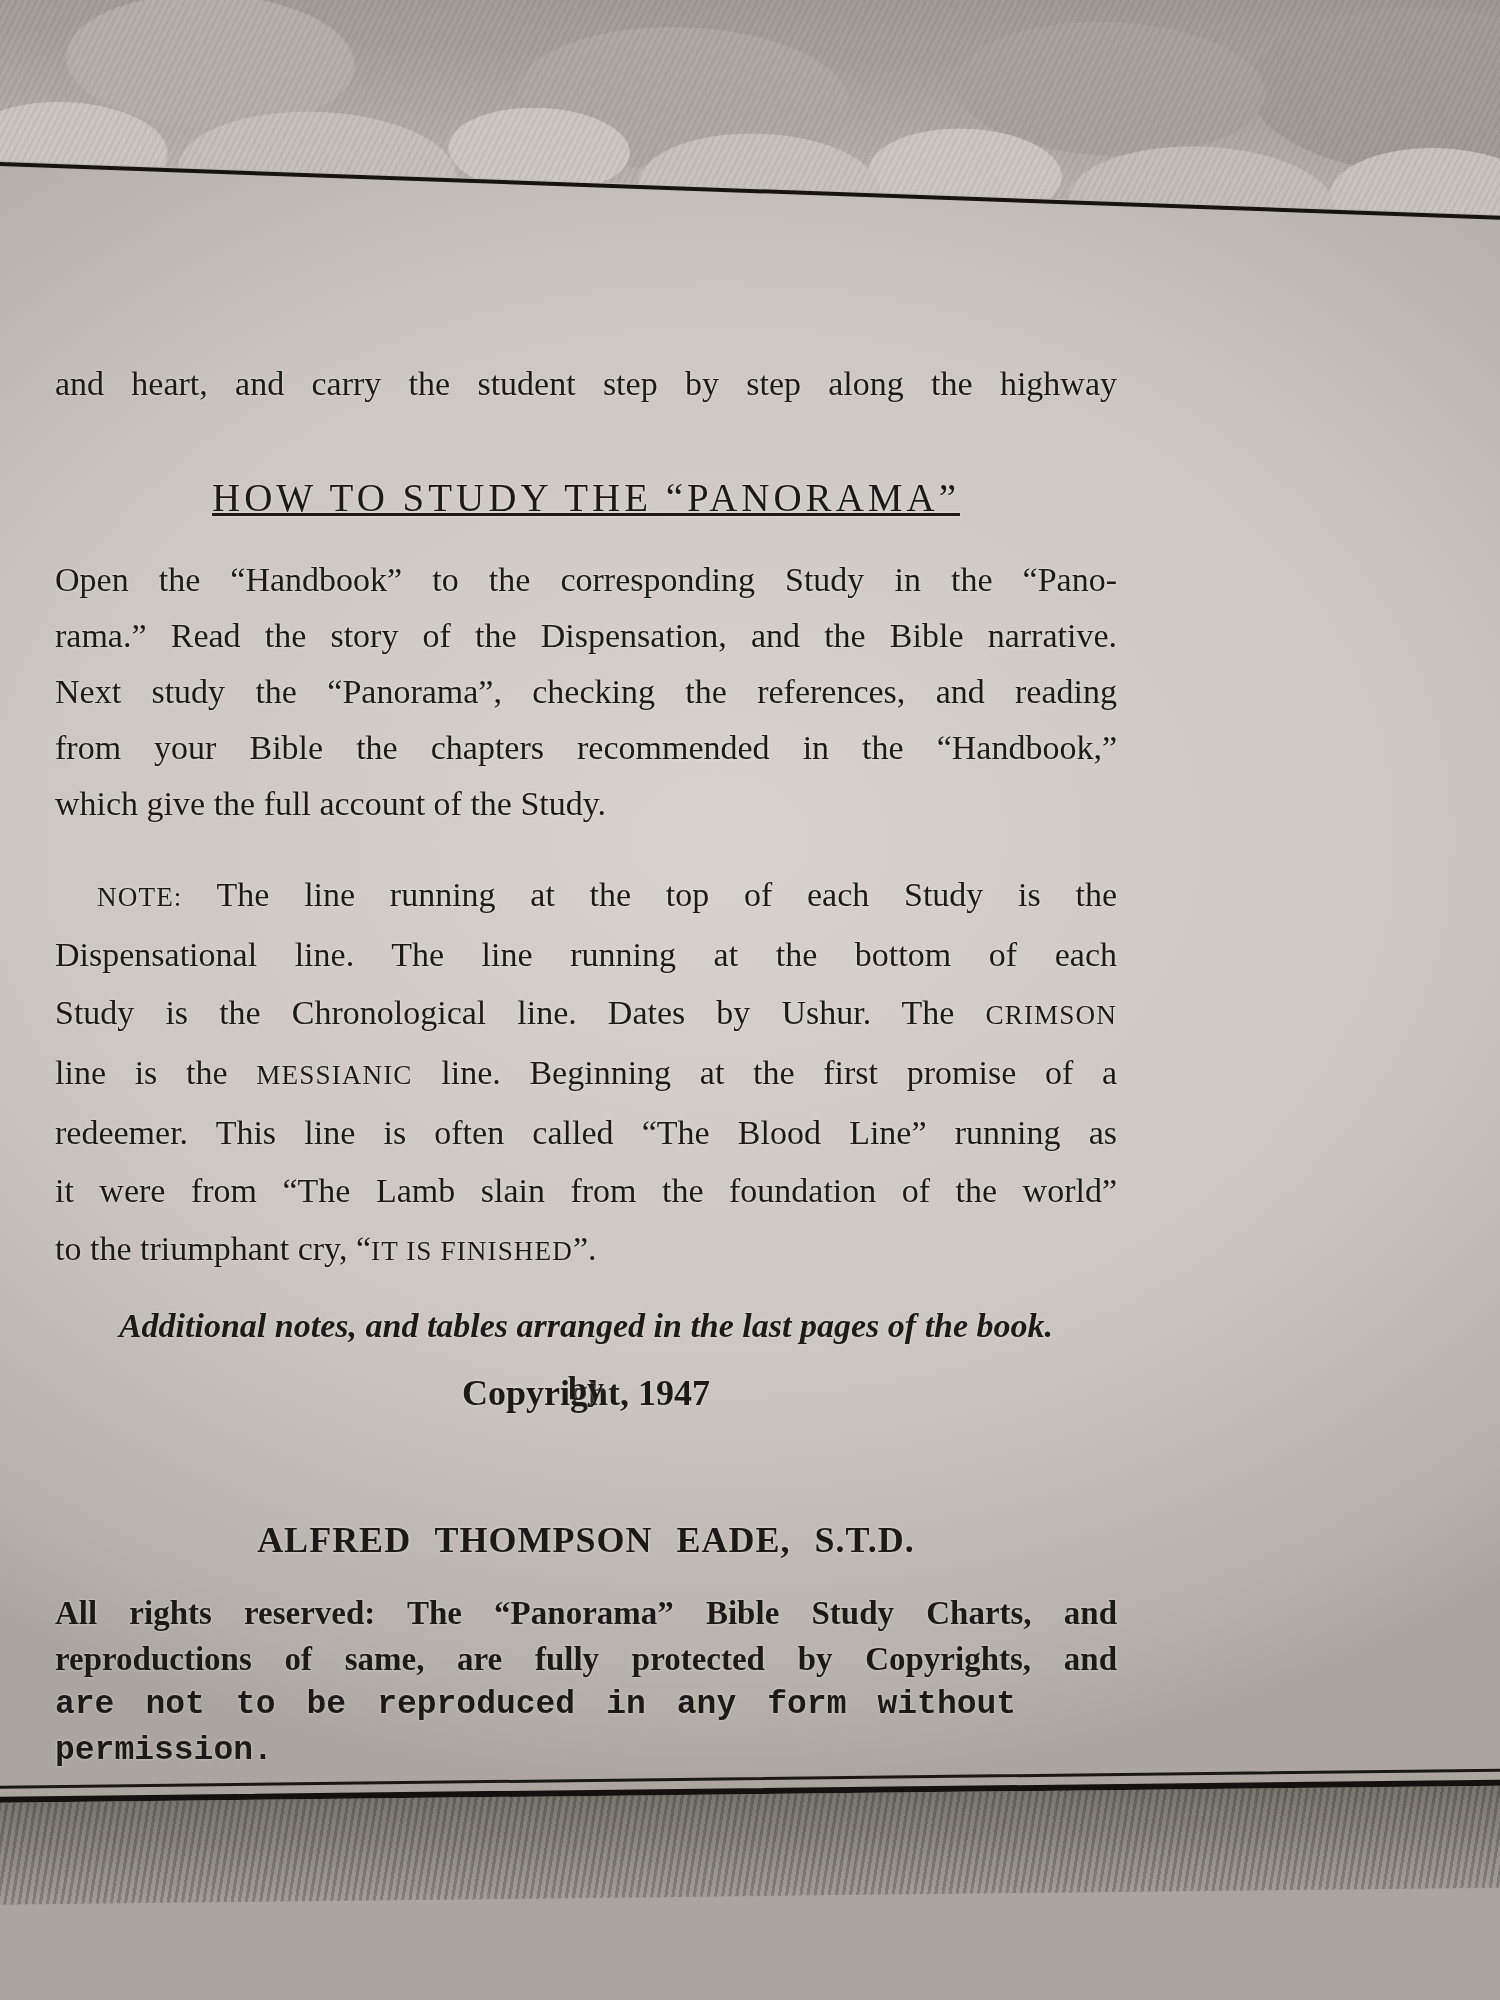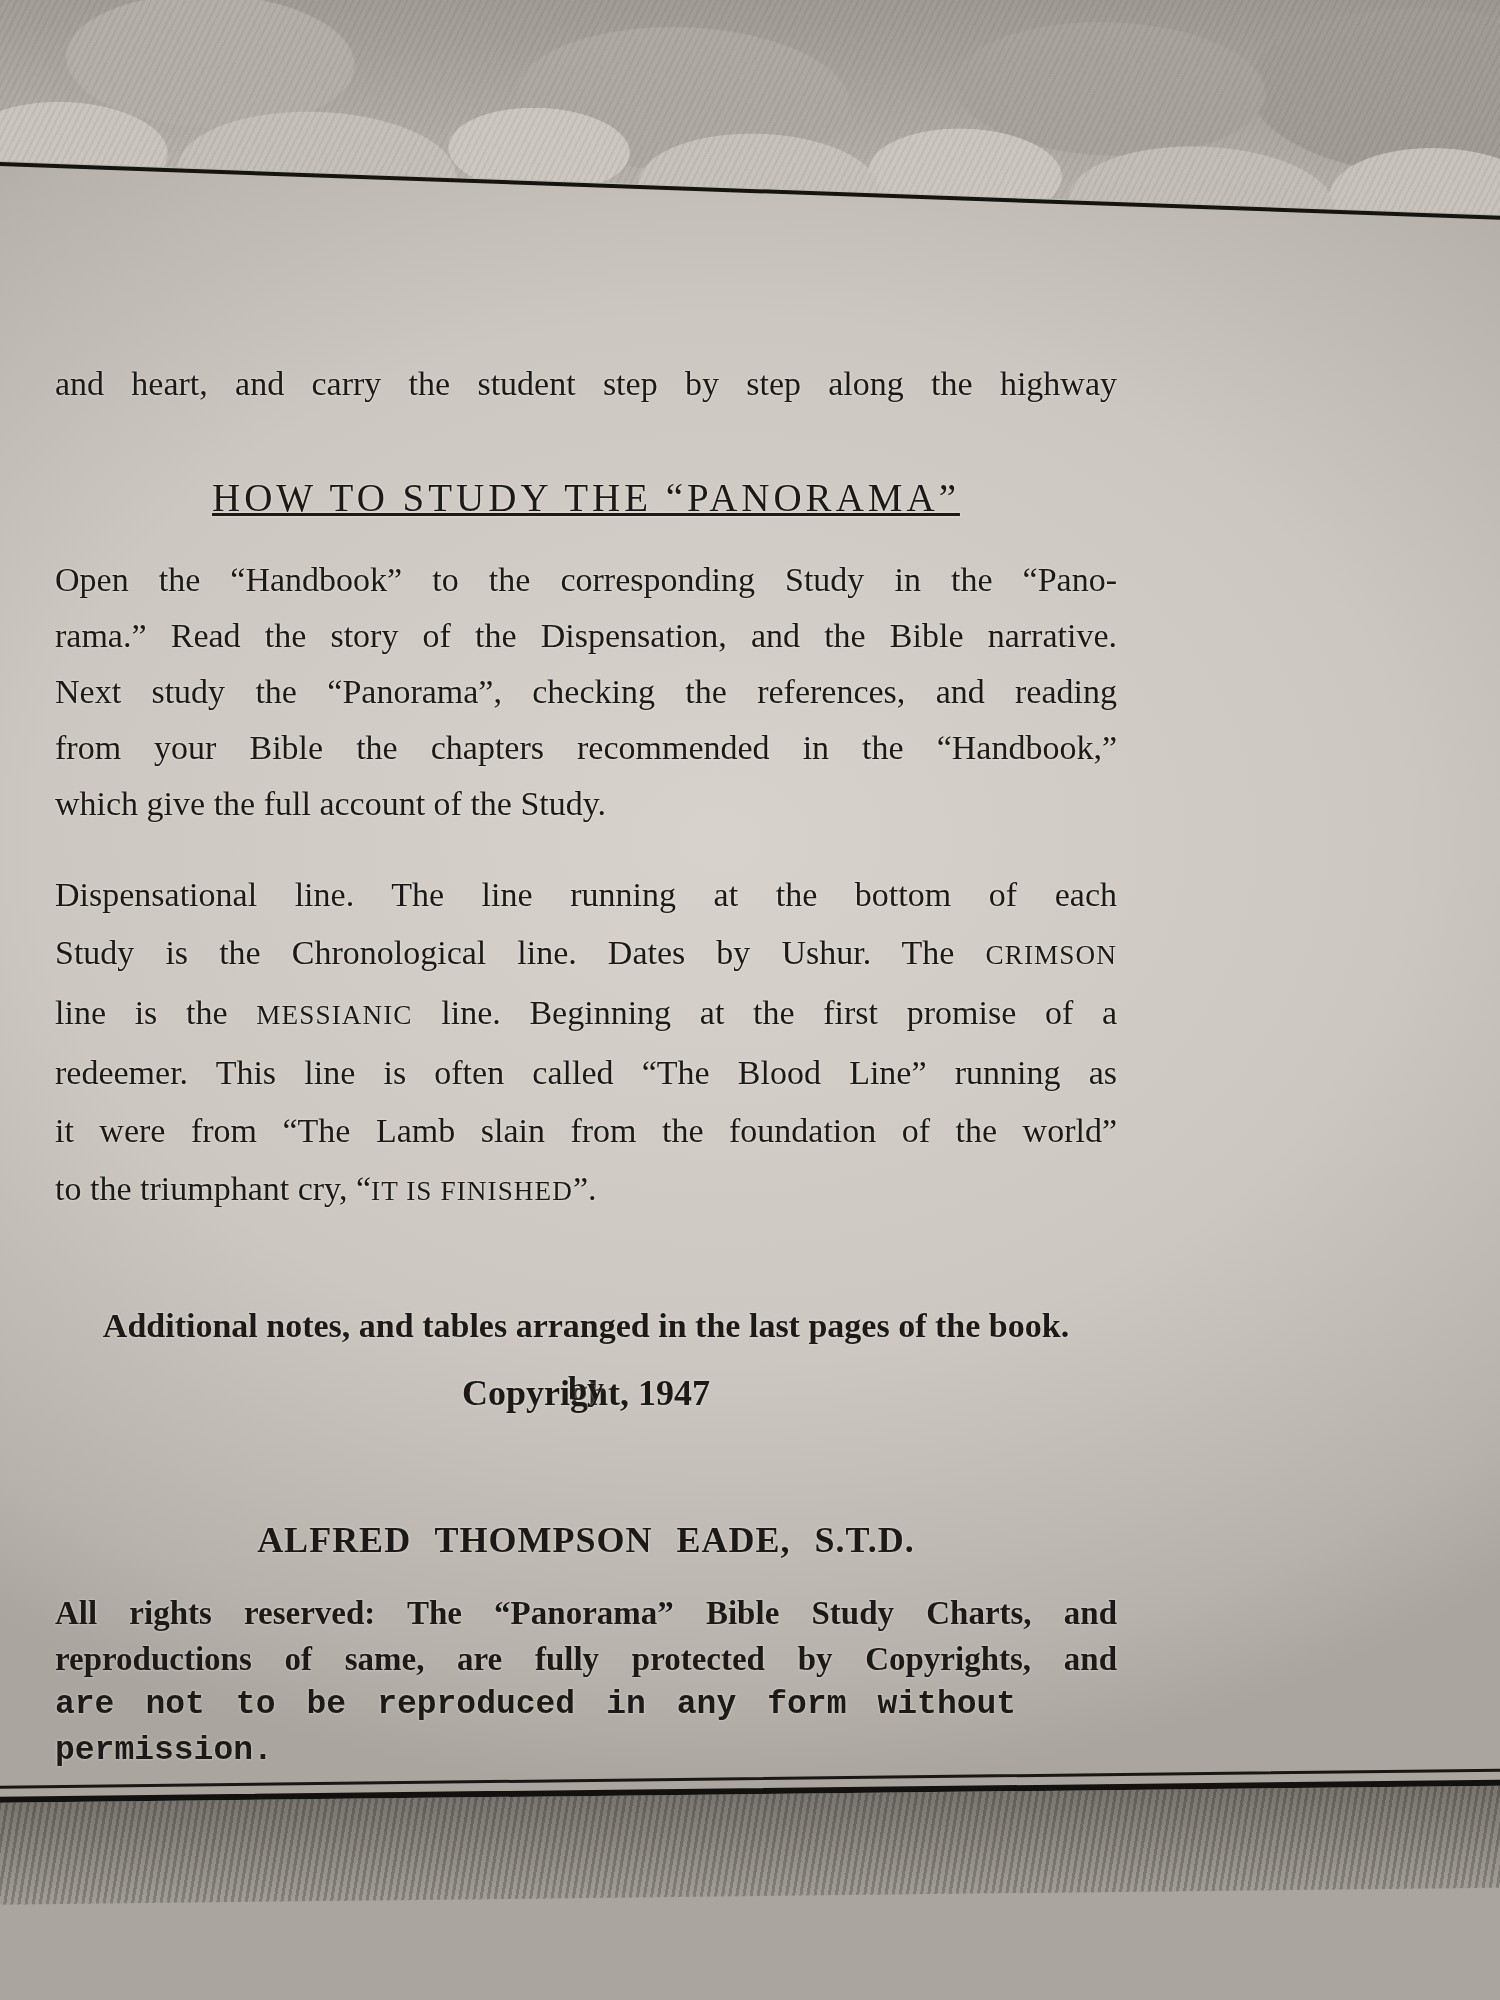--- a/index.html
+++ b/index.html
@@ -60,21 +60,21 @@
   }
   
   .para{position:absolute;left:55px;width:1062px;font-size:34px;line-height:55px;
         text-shadow:0 0 3px rgba(255,255,255,.55);}
   .jline{text-align:justify;text-align-last:justify;}
   .lline{text-align:left;}
   .caps{font-size:0.8em;letter-spacing:0.04em;}
   .indent{padding-left:42px;}
   .center{text-align:center;}
   .bold{font-weight:bold;}
-  .ital{font-weight:bold;}
+  .ital{font-style:italic;font-weight:bold;}
   .spread{word-spacing:0.34em;font-family:Liberation Mono, monospace;}
 </style>
 </head>
 <body>
 
 <div id="photo">
 
   <div class="top-band">
     <div class="cloud-art"></div>
     <div class="rule-thick"></div>
@@ -90,20 +90,21 @@
 
   <div class="para" style="top:552px;line-height:56px">
     <div class="jline">Open the “Handbook” to the corresponding Study in the “Pano-</div>
     <div class="jline">rama.” Read the story of the Dispensation, and the Bible narrative.</div>
     <div class="jline">Next study the “Panorama”, checking the references, and reading</div>
     <div class="jline">from your Bible the chapters recommended in the “Handbook,”</div>
     <div class="lline">which give the full account of the Study.</div>
   </div>
 
   <div class="para" style="top:866px;line-height:58px">
+    <div class="jline indent"><span class="caps">NOTE:</span><span> The line running at the top of each Study is the</span></div>
     <div class="jline">Dispensational line. The line running at the bottom of each</div>
     <div class="jline"><span>Study is the Chronological line. Dates by Ushur. The </span><span class="caps">CRIMSON</span></div>
     <div class="jline"><span>line is the </span><span class="caps">MESSIANIC</span><span> line. Beginning at the first promise of a</span></div>
     <div class="jline">redeemer. This line is often called “The Blood Line” running as</div>
     <div class="jline">it were from “The Lamb slain from the foundation of the world”</div>
     <div class="lline"><span>to the triumphant cry, “</span><span class="caps">IT IS FINISHED</span><span>”.</span></div>
   </div>
 
   <div class="para center ital" style="top:1298px;font-size:34px;">Additional notes, and tables arranged in the last pages of the book.</div>
 

